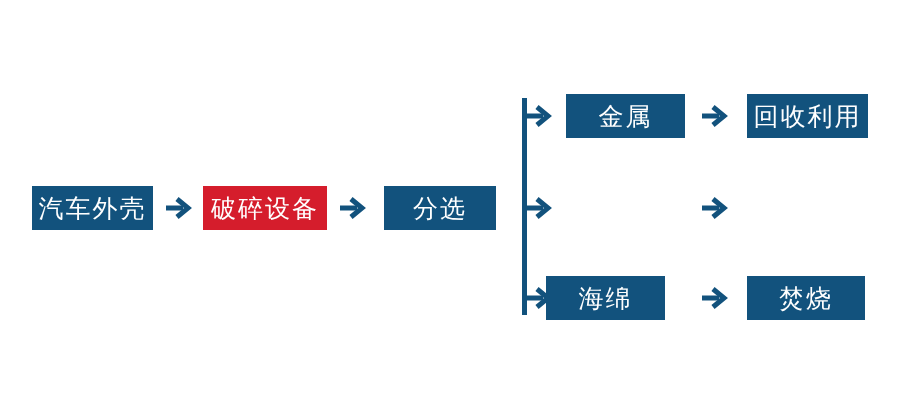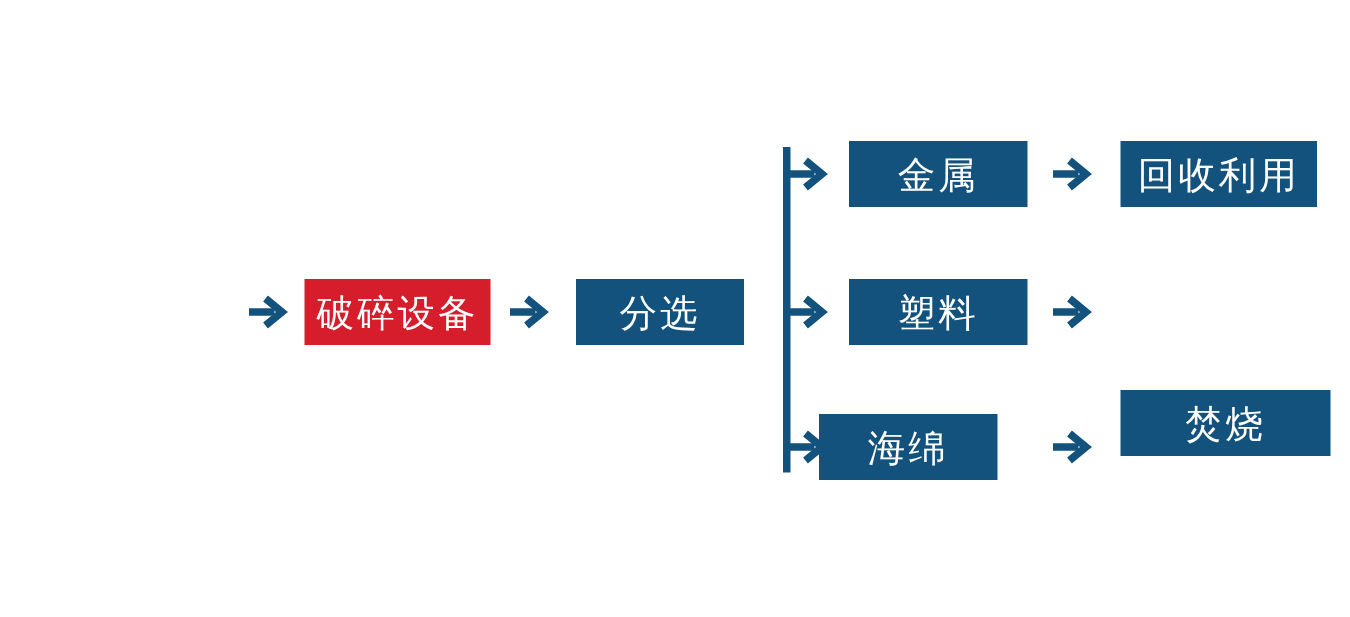--- a/index.html
+++ b/index.html
@@ -39,20 +39,21 @@
     left:522px;top:98px;
     width:5px;height:217px;
     background:var(--connector);
   }
 </style>
 </head>
 <body>
 
 <div class="canvas">
 
+  <div class="node blue" style="left:32px;top:186px;width:121px">汽车外壳</div>
 
   <svg class="arrow" style="left:165px;top:196px" viewBox="0 0 28 24" aria-hidden="true">
     <line x1="1" y1="12" x2="18" y2="12" stroke="currentColor" stroke-width="5"></line>
     <polyline points="12,3 23,12 12,21" fill="none" stroke="currentColor" stroke-width="5"></polyline>
   </svg>
 
   <div class="node red" style="left:203px;top:186px;width:124px">破碎设备</div>
 
   <svg class="arrow" style="left:339px;top:196px" viewBox="0 0 28 24" aria-hidden="true">
     <line x1="1" y1="12" x2="18" y2="12" stroke="currentColor" stroke-width="5"></line>
@@ -65,36 +66,35 @@
 
   <svg class="arrow" style="left:525px;top:104px" viewBox="0 0 28 24" aria-hidden="true">
     <line x1="1" y1="12" x2="18" y2="12" stroke="currentColor" stroke-width="5"></line>
     <polyline points="12,3 23,12 12,21" fill="none" stroke="currentColor" stroke-width="5"></polyline>
   </svg>
   <div class="node blue" style="left:566px;top:94px;width:119px">金属</div>
   <svg class="arrow" style="left:701px;top:104px" viewBox="0 0 28 24" aria-hidden="true">
     <line x1="1" y1="12" x2="18" y2="12" stroke="currentColor" stroke-width="5"></line>
     <polyline points="12,3 23,12 12,21" fill="none" stroke="currentColor" stroke-width="5"></polyline>
   </svg>
-  <div class="node blue" style="left:747px;top:94px;width:131px">回收利用</div>
+  <div class="node blue" style="left:747px;top:94px;width:121px">回收利用</div>
 
   <svg class="arrow" style="left:525px;top:196px" viewBox="0 0 28 24" aria-hidden="true">
     <line x1="1" y1="12" x2="18" y2="12" stroke="currentColor" stroke-width="5"></line>
     <polyline points="12,3 23,12 12,21" fill="none" stroke="currentColor" stroke-width="5"></polyline>
   </svg>
-  <div class="node blue" style="left:566px;top:186px;width:119px">塑料</div>
   <svg class="arrow" style="left:701px;top:196px" viewBox="0 0 28 24" aria-hidden="true">
     <line x1="1" y1="12" x2="18" y2="12" stroke="currentColor" stroke-width="5"></line>
     <polyline points="12,3 23,12 12,21" fill="none" stroke="currentColor" stroke-width="5"></polyline>
   </svg>
 
   <svg class="arrow" style="left:525px;top:286px" viewBox="0 0 28 24" aria-hidden="true">
     <line x1="1" y1="12" x2="18" y2="12" stroke="currentColor" stroke-width="5"></line>
     <polyline points="12,3 23,12 12,21" fill="none" stroke="currentColor" stroke-width="5"></polyline>
   </svg>
   <div class="node blue" style="left:546px;top:276px;width:119px">海绵</div>
   <svg class="arrow" style="left:701px;top:286px" viewBox="0 0 28 24" aria-hidden="true">
     <line x1="1" y1="12" x2="18" y2="12" stroke="currentColor" stroke-width="5"></line>
     <polyline points="12,3 23,12 12,21" fill="none" stroke="currentColor" stroke-width="5"></polyline>
   </svg>
-  <div class="node blue" style="left:747px;top:260px;width:140px">焚烧</div>
+  <div class="node blue" style="left:747px;top:276px;width:118px">焚烧</div>
 
 </div>
 
 </body></html>

